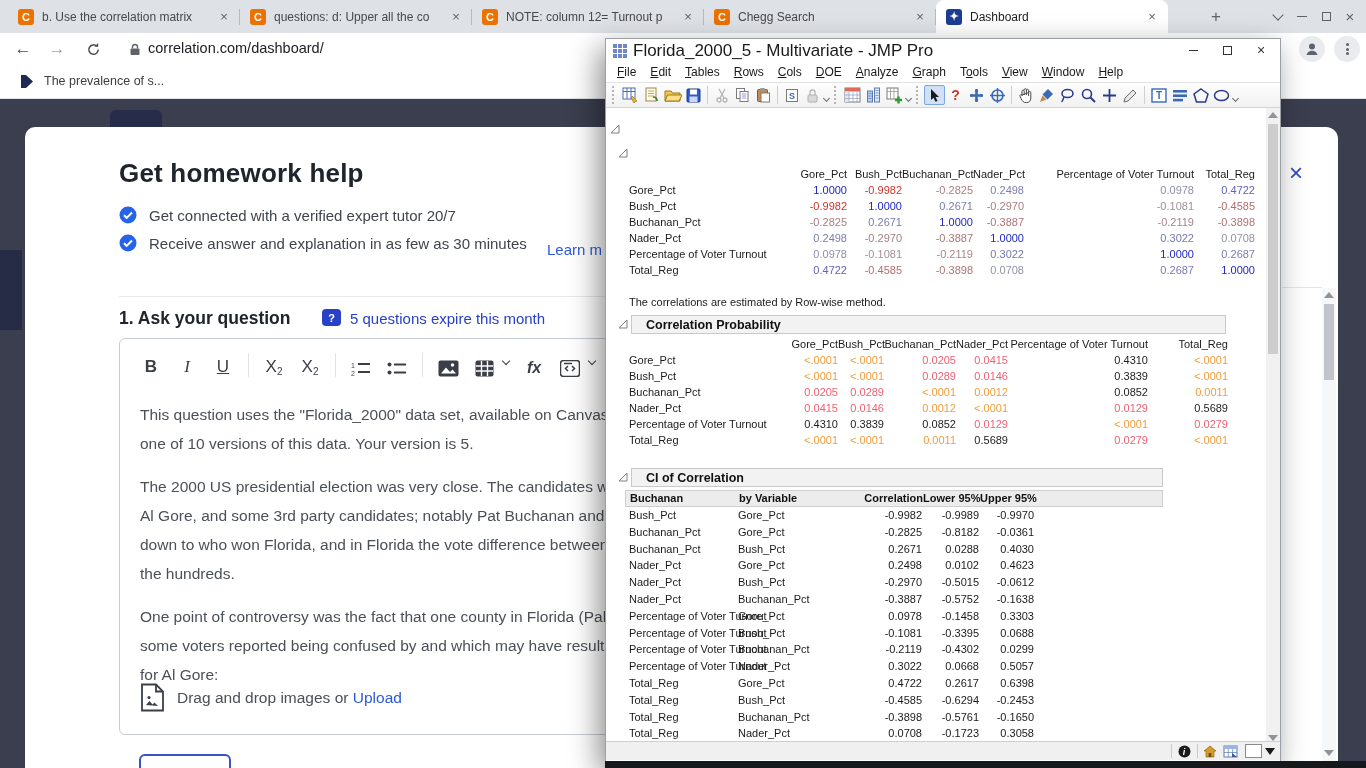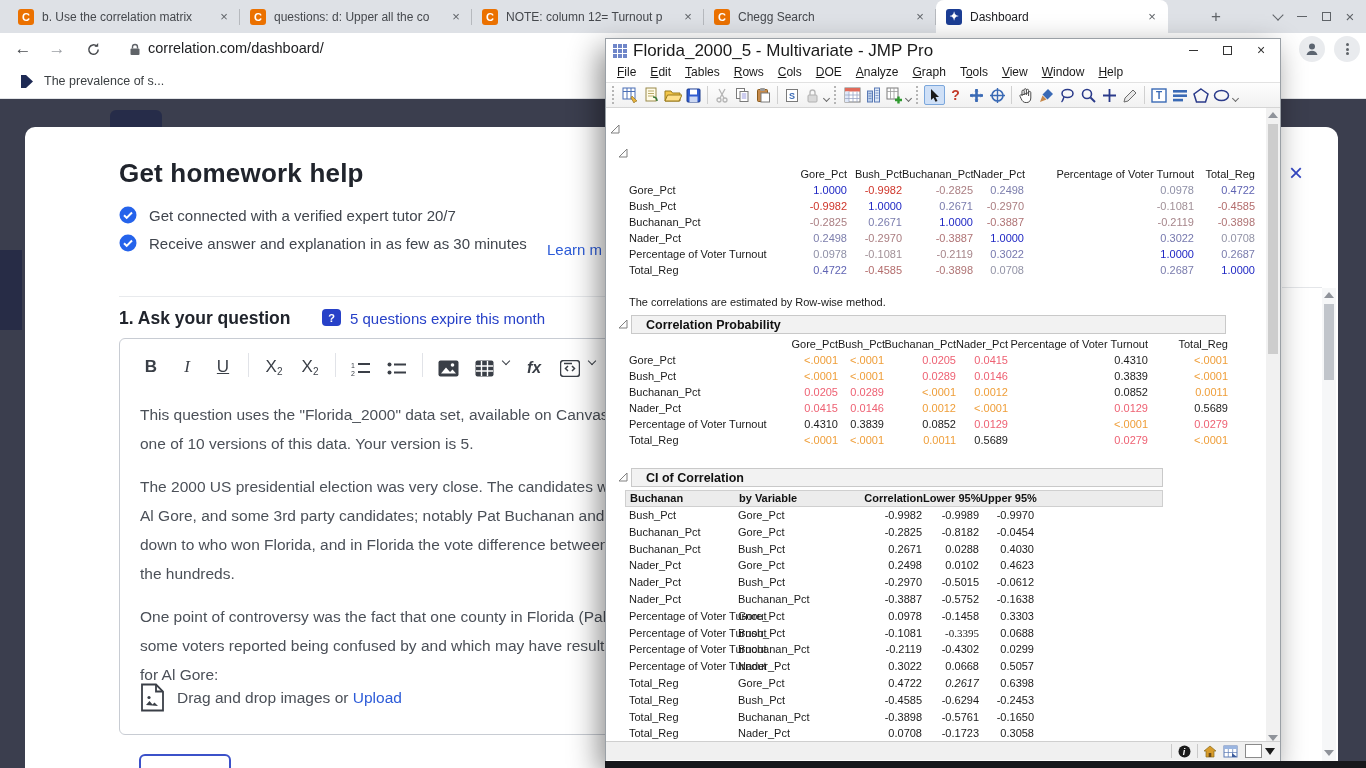--- a/index.html
+++ b/index.html
@@ -699,21 +699,21 @@
           <div class="lab" style="width: 121px;">Gore_Pct</div>
           <div class="num" style="width: 63px;">-0.9982</div>
           <div class="num" style="width: 57px;">-0.9989</div>
           <div class="num" style="width: 55px;">-0.9970</div>
         </div>
         <div class="jrow" style="height: 16.8px; line-height: 16.8px;">
           <div class="lab" style="width: 109px;">Buchanan_Pct</div>
           <div class="lab" style="width: 121px;">Gore_Pct</div>
           <div class="num" style="width: 63px;">-0.2825</div>
           <div class="num" style="width: 57px;">-0.8182</div>
-          <div class="num" style="width: 55px;">-0.0454</div>
+          <div class="num" style="width: 55px;">-0.0361</div>
         </div>
         <div class="jrow" style="height: 16.8px; line-height: 16.8px;">
           <div class="lab" style="width: 109px;">Buchanan_Pct</div>
           <div class="lab" style="width: 121px;">Bush_Pct</div>
           <div class="num" style="width: 63px;">0.2671</div>
           <div class="num" style="width: 57px;">0.0288</div>
           <div class="num" style="width: 55px;">0.4030</div>
         </div>
         <div class="jrow" style="height: 16.8px; line-height: 16.8px;">
           <div class="lab" style="width: 109px;">Nader_Pct</div>
@@ -740,42 +740,42 @@
           <div class="lab" style="width: 109px;">Percentage of Voter Turnout</div>
           <div class="lab" style="width: 121px;">Gore_Pct</div>
           <div class="num" style="width: 63px;">0.0978</div>
           <div class="num" style="width: 57px;">-0.1458</div>
           <div class="num" style="width: 55px;">0.3303</div>
         </div>
         <div class="jrow" style="height: 16.8px; line-height: 16.8px;">
           <div class="lab" style="width: 109px;">Percentage of Voter Turnout</div>
           <div class="lab" style="width: 121px;">Bush_Pct</div>
           <div class="num" style="width: 63px;">-0.1081</div>
-          <div class="num" style="width: 57px; font-family: Liberation Serif, serif;">-0.3395</div>
+          <div class="num" style="width: 57px;">-0.3395</div>
           <div class="num" style="width: 55px;">0.0688</div>
         </div>
         <div class="jrow" style="height: 16.8px; line-height: 16.8px;">
           <div class="lab" style="width: 109px;">Percentage of Voter Turnout</div>
           <div class="lab" style="width: 121px;">Buchanan_Pct</div>
           <div class="num" style="width: 63px;">-0.2119</div>
           <div class="num" style="width: 57px;">-0.4302</div>
           <div class="num" style="width: 55px;">0.0299</div>
         </div>
         <div class="jrow" style="height: 16.8px; line-height: 16.8px;">
           <div class="lab" style="width: 109px;">Percentage of Voter Turnout</div>
           <div class="lab" style="width: 121px;">Nader_Pct</div>
           <div class="num" style="width: 63px;">0.3022</div>
           <div class="num" style="width: 57px;">0.0668</div>
           <div class="num" style="width: 55px;">0.5057</div>
         </div>
         <div class="jrow" style="height: 16.8px; line-height: 16.8px;">
           <div class="lab" style="width: 109px;">Total_Reg</div>
           <div class="lab" style="width: 121px;">Gore_Pct</div>
           <div class="num" style="width: 63px;">0.4722</div>
-          <div class="num" style="width: 57px; font-style: italic;">0.2617</div>
+          <div class="num" style="width: 57px;">0.2617</div>
           <div class="num" style="width: 55px;">0.6398</div>
         </div>
         <div class="jrow" style="height: 16.8px; line-height: 16.8px;">
           <div class="lab" style="width: 109px;">Total_Reg</div>
           <div class="lab" style="width: 121px;">Bush_Pct</div>
           <div class="num" style="width: 63px;">-0.4585</div>
           <div class="num" style="width: 57px;">-0.6294</div>
           <div class="num" style="width: 55px;">-0.2453</div>
         </div>
         <div class="jrow" style="height: 16.8px; line-height: 16.8px;">

